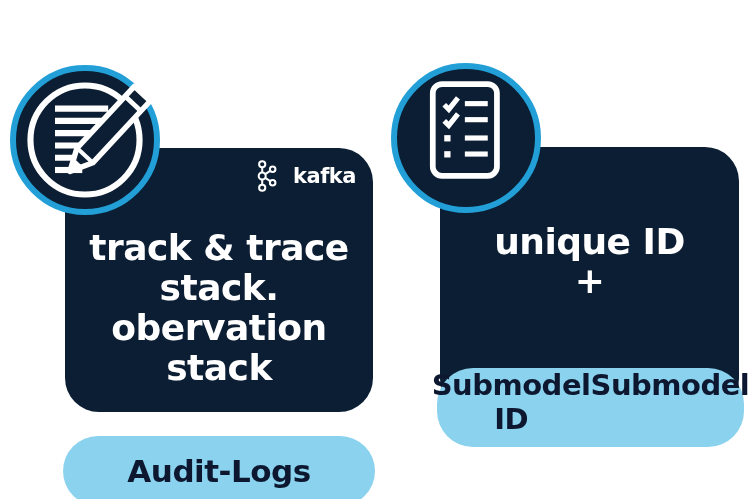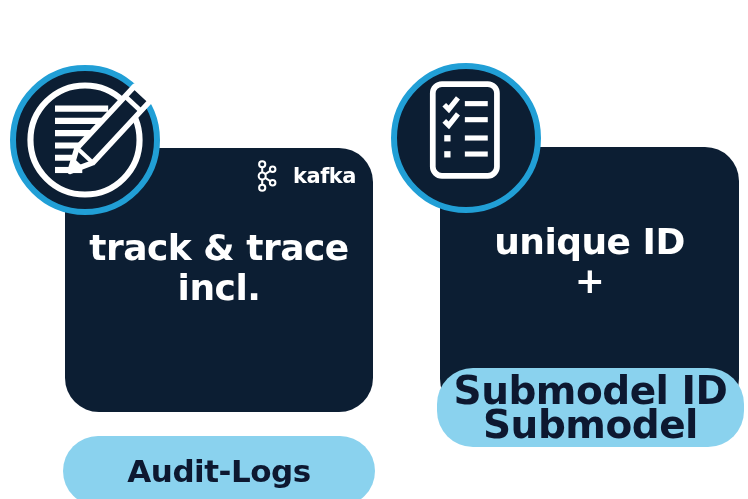--- a/index.html
+++ b/index.html
@@ -17,22 +17,22 @@
 
   .card{position:absolute;background:var(--card_bg);border-radius:34px;}
   .card.left{left:65px;top:148px;width:308px;height:264px;}
   .card.right{left:440px;top:147px;width:299px;height:266px;}
 
   .pill{position:absolute;background:var(--pill_bg);z-index:3;
         color:var(--pill_text);font-weight:700;text-align:center;}
   .pill.left{left:63px;top:388px;width:312px;height:70px;border-radius:35px;
              font-size:31px;line-height:70px;letter-spacing:-0.5px;margin-top:48px;}
   .pill.right{left:437px;top:368px;width:307px;height:79px;border-radius:36px;
-              font-size:39px;line-height:34px;letter-spacing:-0.5px;
-              display:flex;flex-direction:column;justify-content:center;}
+              font-size:29px;line-height:34px;letter-spacing:-0.5px;
+              display:flex;flex-direction:row;justify-content:center;}
 
   .circle-badge{position:absolute;width:150px;height:150px;border-radius:50%;
                 background:var(--card_bg);border:6px solid var(--ring);z-index:4;
                 display:flex;align-items:center;justify-content:center;}
   .circle-badge.left{left:10px;top:65px;}
   .circle-badge.right{left:391px;top:63px;}
 
   .card-text{position:absolute;left:0;width:100%;text-align:center;
              color:var(--card_text);font-weight:700;font-size:36px;line-height:40px;
              letter-spacing:-0.5px;z-index:2;}
@@ -60,21 +60,22 @@
           <line x1="6.5" y1="6.9" x2="6.5" y2="11.7"></line>
           <line x1="6.5" y1="18.3" x2="6.5" y2="23.1"></line>
           <line x1="9.3" y1="13.3" x2="14" y2="10.2"></line>
           <line x1="9.3" y1="16.7" x2="14" y2="19.8"></line>
         </svg>
       </span>
       <span class="kafka-label">kafka</span>
     </div>
     <div class="card-text">
       <div>track &amp; trace</div>
-      <div>incl.</div>
+      <div>stack.</div>
+      <div>obervation stack</div>
     </div>
   </div>
 
   <div class="circle-badge left">
     <span>
       <svg width="150" height="150" viewBox="0 0 110 110">
         <circle cx="55" cy="55" r="40" fill="none" stroke="#ffffff" stroke-width="4.5"></circle>
         <g stroke="#ffffff" stroke-width="4.5">
           <line x1="33" y1="32" x2="72" y2="32"></line>
           <line x1="33" y1="41" x2="76" y2="41"></line>

